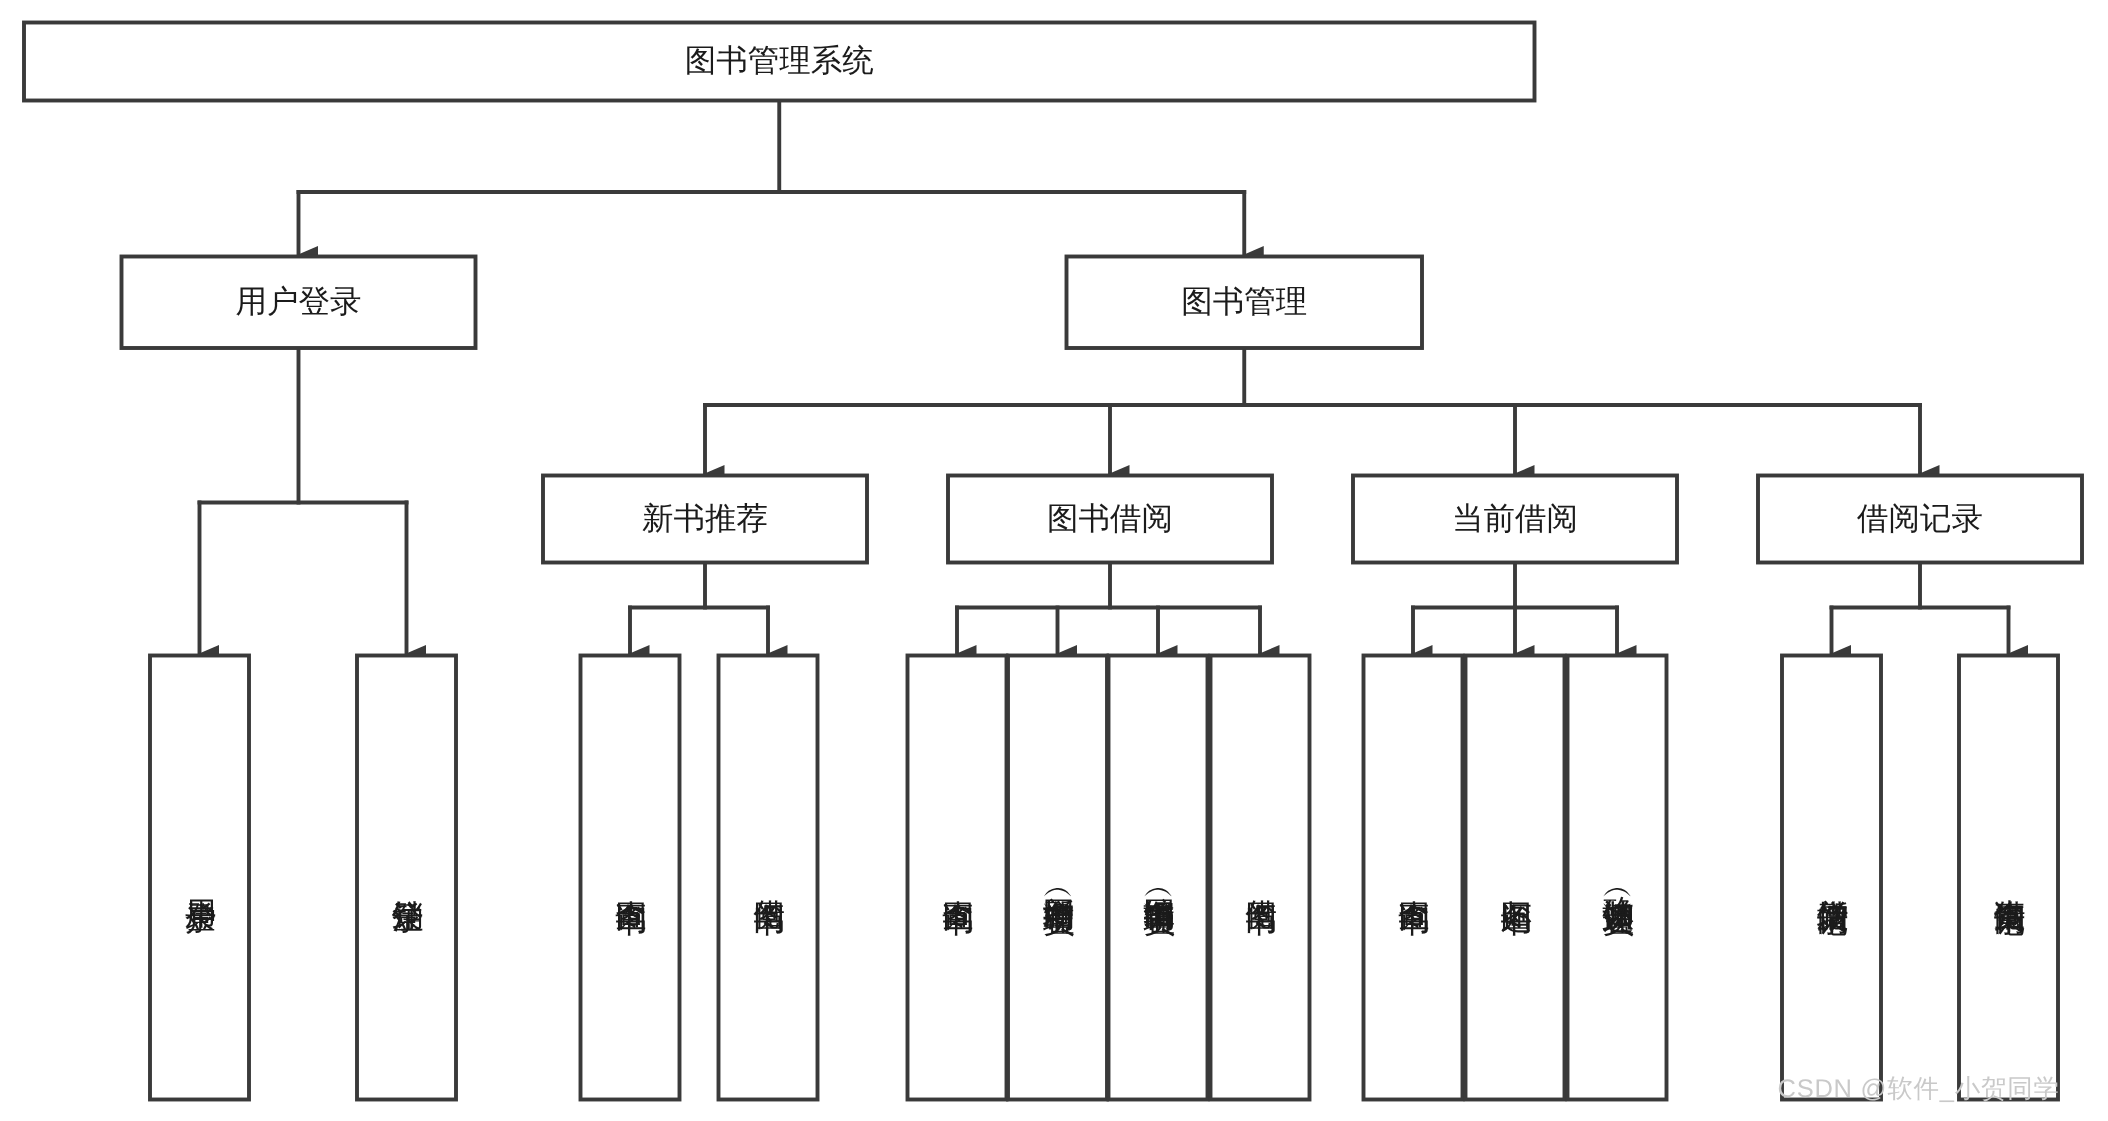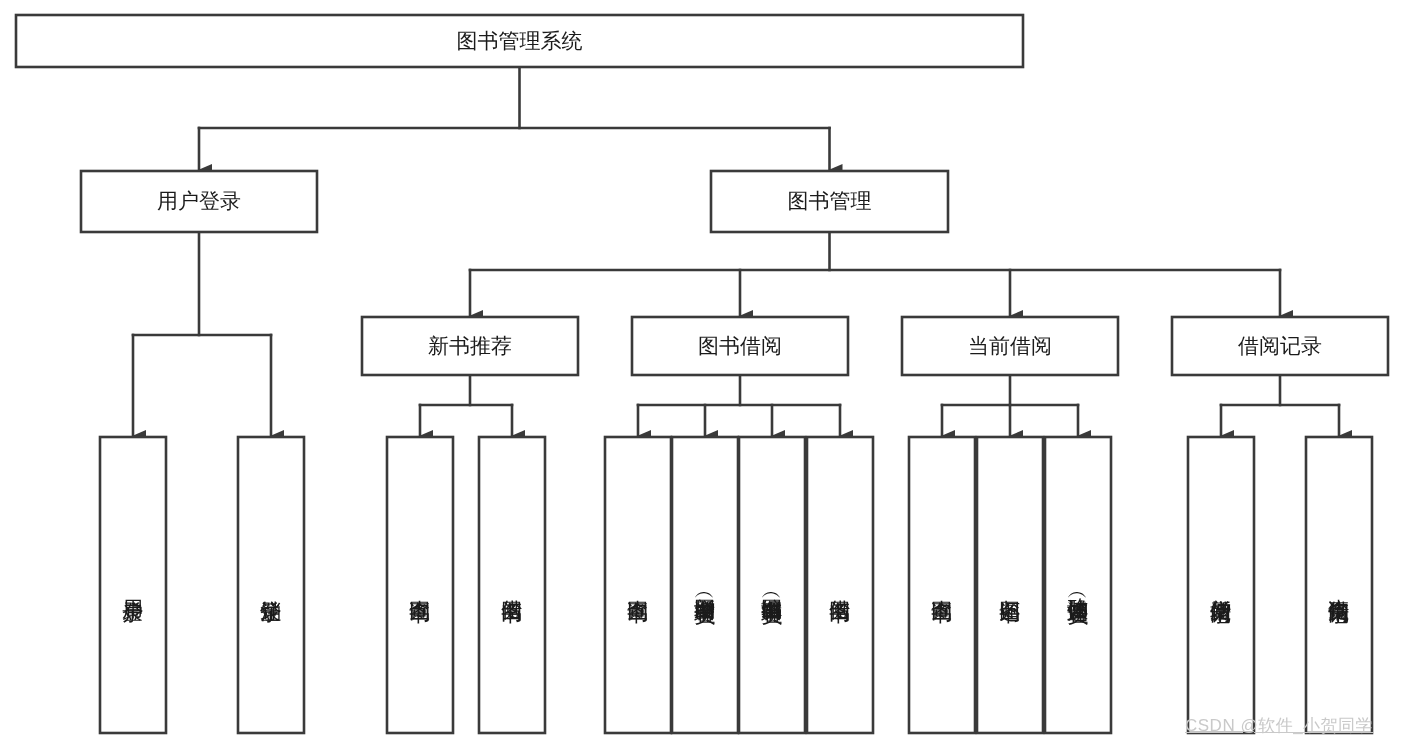--- a/index.html
+++ b/index.html
@@ -171,14 +171,14 @@
       <div class="vlabel" style="left: 672px; top: 437px; width: 66px; height: 296px;">新增图书（管理员）</div>
       <div class="vlabel" style="left: 739px; top: 437px; width: 66px; height: 296px;">编辑图书（管理员）</div>
       <div class="vlabel" style="left: 807px; top: 437px; width: 66px; height: 296px;">借阅图书</div>
       <div class="vlabel" style="left: 909px; top: 437px; width: 66px; height: 296px;">查询图书</div>
       <div class="vlabel" style="left: 977px; top: 437px; width: 66px; height: 296px;">归还图书</div>
       <div class="vlabel" style="left: 1045px; top: 437px; width: 66px; height: 296px;">确认归还（管理员）</div>
       <div class="vlabel" style="left: 1188px; top: 437px; width: 66px; height: 296px;">新增借阅记录</div>
       <div class="vlabel" style="left: 1306px; top: 437px; width: 66px; height: 296px;">查询借阅记录</div>
     </div>
 
-  <div class="watermark-text" style="left: 1185px; top: 714px; text-decoration: underline;">CSDN @软件_小贺同学</div>
+  <div class="watermark-text" style="left: 1185px; top: 714px;">CSDN @软件_小贺同学</div>
 </div>
 
 </body></html>

